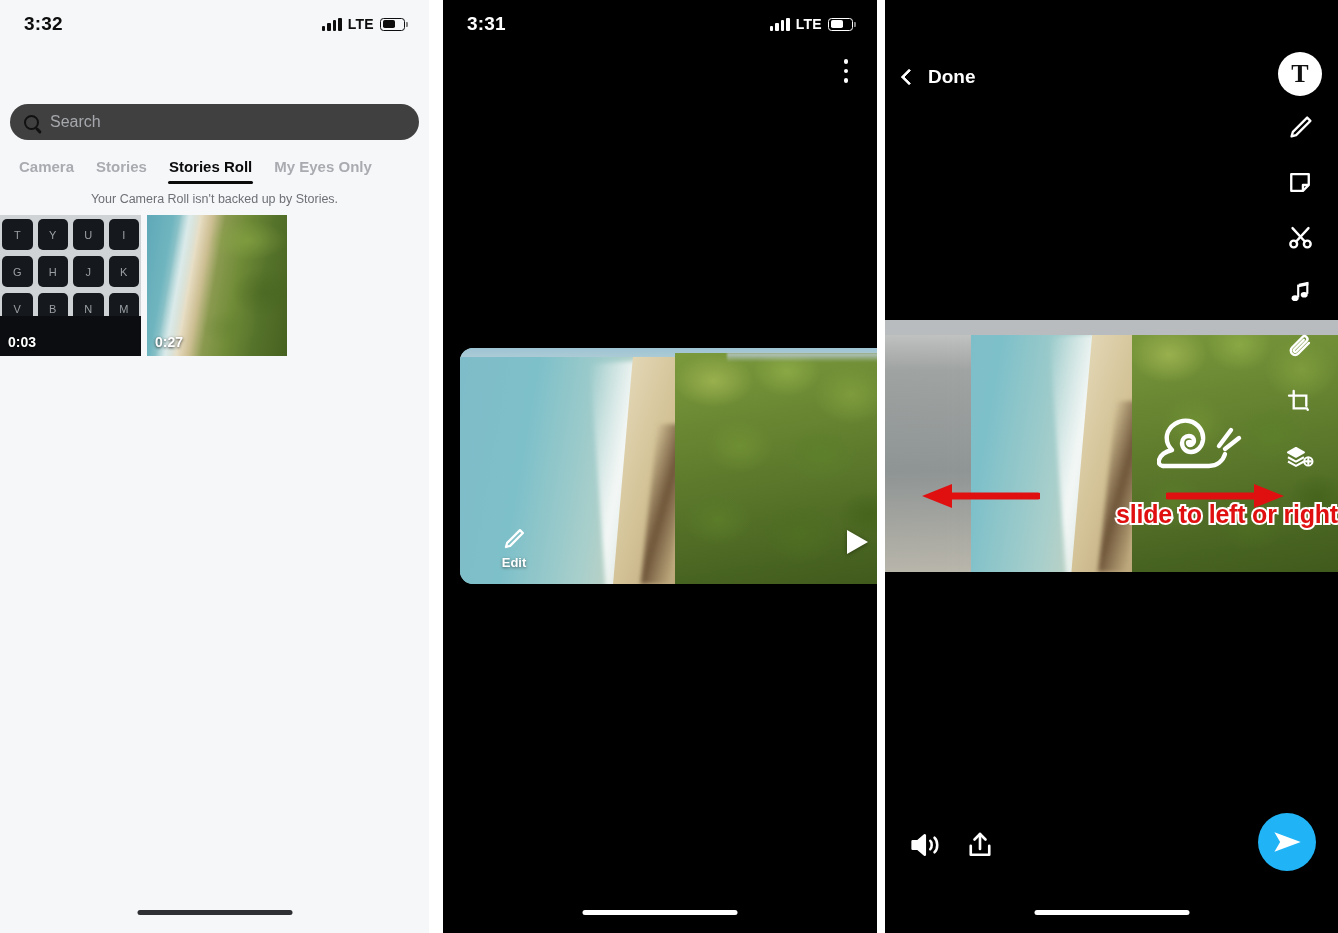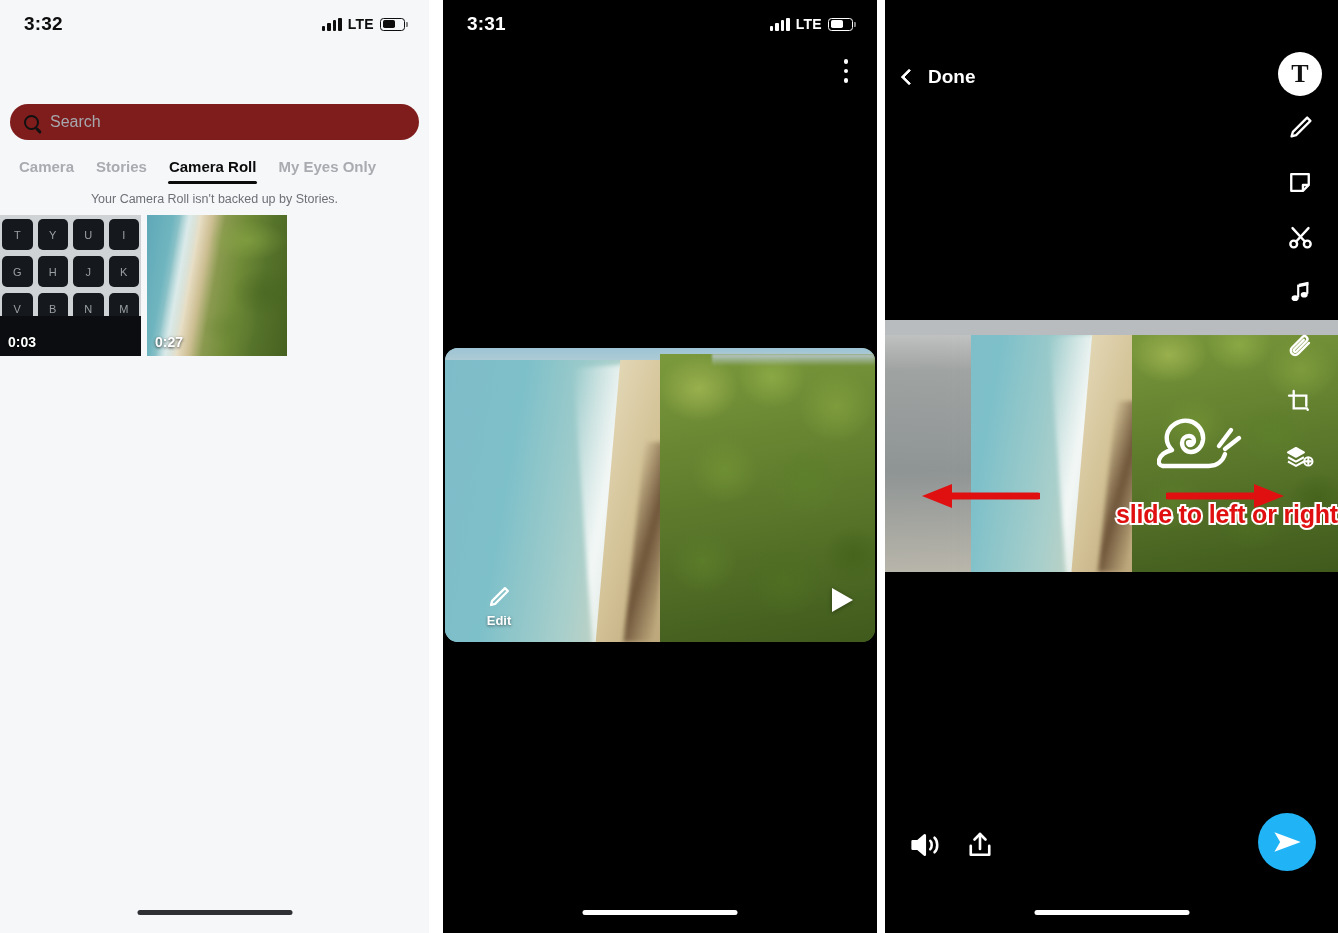--- a/index.html
+++ b/index.html
@@ -58,21 +58,21 @@
   .chev-down::before { content:''; position:absolute; left:5px; top:7px;
       width:13px; height:13px; border-right:3.2px solid #111; border-bottom:3.2px solid #111;
       transform: rotate(45deg); border-radius:1px; }
   .p1-title { flex:1; text-align:center; font-size:21px; font-weight:bold; color:#0b0b0c;
               letter-spacing:.2px; }
   .help-icon { width:27px; height:27px; border:2.2px solid #4a4d52; border-radius:50%;
                display:flex; align-items:center; justify-content:center;
                font-size:16px; font-weight:bold; color:#4a4d52; cursor:pointer; }
 
   .searchbar { position:absolute; top:104px; left:10px; right:10px; height:36px;
-               background:#7f1d1d; border-radius:18px; display:flex; align-items:center;
+               background:#404040; border-radius:18px; display:flex; align-items:center;
                padding:0 14px; gap:11px; }
   .s-icon { width:15px; height:15px; border:2.6px solid #111; border-radius:50%; position:relative; flex:none; }
   .s-icon::after { content:''; position:absolute; right:-5px; bottom:-4px; width:7px; height:2.8px;
                    background:#111; border-radius:2px; transform:rotate(45deg); }
   .s-ph { font-size:16px; color:#a6a8ad; }
 
   .tabs { position:absolute; top:150px; left:0; right:0; height:32px;
           display:flex; align-items:center; padding:0 8px; }
   .tab { font-size:15px; font-weight:bold; color:#a9abb0; padding:0 11px;
          position:relative; cursor:pointer; white-space:nowrap; }
@@ -112,21 +112,21 @@
   .beach-mini::after { content:''; position:absolute; inset:0;
     background: linear-gradient(100deg, transparent 20%, rgba(255,255,255,.55) 26%, transparent 34%);
   }
 
   
   .p2-dots { position:absolute; top:56px; right:20px; width:22px; height:30px;
              display:flex; flex-direction:column; align-items:center; justify-content:center;
              gap:5px; cursor:pointer; }
   .p2-dots i { width:4.5px; height:4.5px; border-radius:50%; background:#fff; display:block; }
 
-  .preview { position:absolute; top:348px; left:2px; width:430px; height:294px;
+  .preview { position:absolute; top:348px; left:17px; width:430px; height:236px;
              border-radius:13px; overflow:hidden; }
 
   
   .beach {
     position:absolute; inset:0;
     background:
       linear-gradient(92deg,
         #8fc4cf 0%, #86bdc8 8%, #7fb9c4 18%, #9ecbcf 30%,
         #cdd6c4 36%, #d9c9a0 41%, #c4b07e 45%,
         #8f9a4e 52%, #74893a 62%, #5f7a2e 74%, #4e6a26 86%, #43601f 100%);
@@ -233,21 +233,21 @@
 
 
     <div class="searchbar">
       <div class="s-icon"></div>
       <div class="s-ph">Search</div>
     </div>
 
     <div class="tabs">
       <div class="tab">Camera</div>
       <div class="tab">Stories</div>
-      <div class="tab active">Camera Roll</div>
+      <div class="tab active">Stories Roll</div>
       <div class="tab">My Eyes Only</div>
     </div>
 
     <div class="p1-note">Your Camera Roll isn't backed up by Stories.</div>
 
     <div class="grid">
       <div class="thumb first">
         <div class="kb">
           <div class="kb-rows">
             <div class="kb-row">

